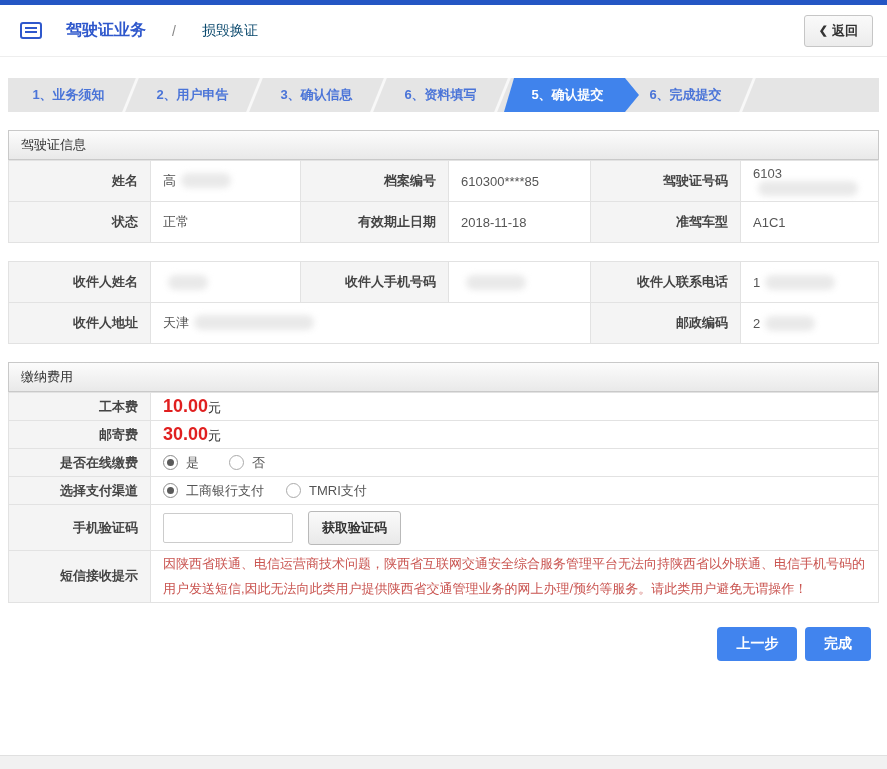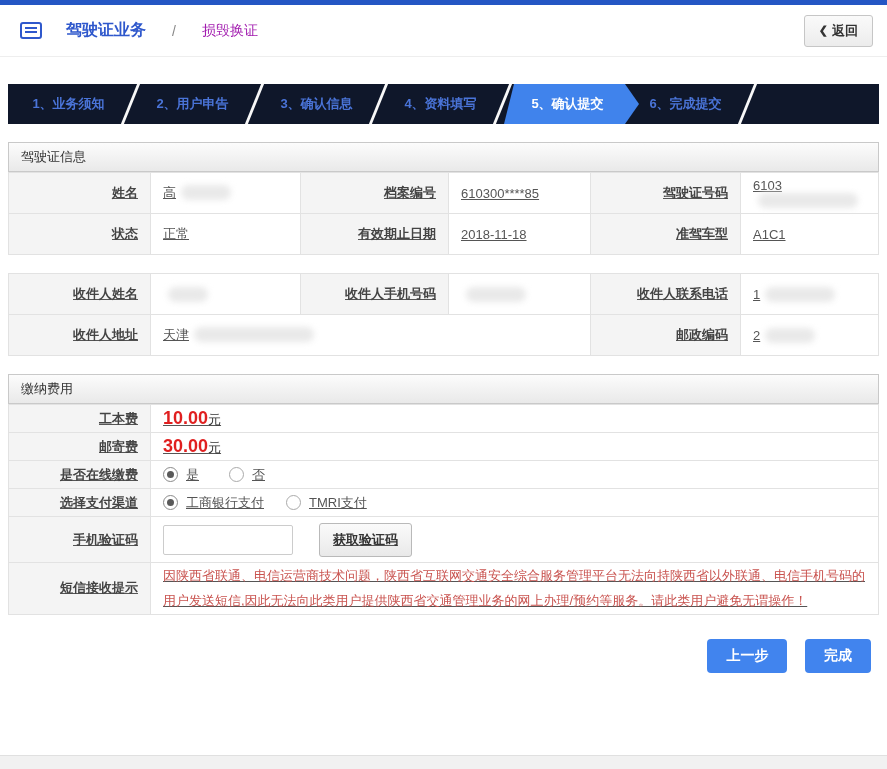--- a/index.html
+++ b/index.html
@@ -13,63 +13,63 @@
   .page { width: 887px; min-height: 756px; background: #fff; border-bottom: 1px solid #e0e0e0; padding-bottom: 18px; }
   .topbar { height: 5px; background: #2456c4; }
 
   
   .header { height: 52px; display: flex; align-items: center; justify-content: space-between; padding: 0 14px 0 20px; border-bottom: 1px solid #eee; }
   .header-left { display: flex; align-items: center; gap: 24px; }
   .menu-icon { width: 22px; height: 17px; border: 2px solid #2f58cc; border-radius: 3px; position: relative; display: inline-block; }
   .menu-icon::before { content: ""; position: absolute; left: 3px; right: 3px; top: 3px; height: 2px; background: #2f58cc; box-shadow: 0 4px 0 #2f58cc; }
   .title { color: #2f58cc; font-size: 16px; font-weight: bold; }
   .divider { color: #888; font-size: 14px; margin: 0 2px; }
-  .subtitle { color: #a21caf; font-size: 14px; }
+  .subtitle { color: #0c4a6e; font-size: 14px; }
   .back-btn { background: linear-gradient(#fafafa, #ececec); border: 1px solid #c6c6c6; border-radius: 3px; padding: 6px 14px; font-size: 13px; color: #333; font-weight: bold; cursor: pointer; display: inline-flex; align-items: center; gap: 4px; }
   .back-arrow { font-size: 11px; color: #333; }
 
   
-  .steps { margin: 27px 8px 18px 8px; height: 40px; background: #0f172a; display: flex; align-items: stretch; overflow: hidden; }
+  .steps { margin: 21px 8px 18px 8px; height: 34px; background: #e5e5e5; display: flex; align-items: stretch; overflow: hidden; }
   .step { width: 121px; display: flex; align-items: center; justify-content: center; color: #4a74d8; font-weight: bold; font-size: 13px; cursor: default; }
   .sep { width: 3px; background: #f8f8f8; transform: skewX(-22deg); }
   .step.active { width: 135px; background: #4083ec; color: #fff; margin-right: -14px; position: relative; z-index: 2;
     clip-path: polygon(10px 0, calc(100% - 14px) 0, 100% 50%, calc(100% - 14px) 100%, 0 100%);
     padding-right: 8px; text-align: center; }
   .filler { flex: 1; }
 
   
   .section { margin: 0 8px 18px 8px; }
   .section-header { height: 30px; line-height: 28px; padding: 0 12px; background: linear-gradient(#fcfcfc, #e9e9e9); border: 1px solid #c9c9c9; font-weight: normal; color: #333; font-size: 13px; }
   table.info-table { width: 100%; border-collapse: collapse; table-layout: fixed; }
   table.info-table td { border: 1px solid #e2e2e2; height: 41px; padding: 0 12px; font-size: 13px; vertical-align: middle; }
-  table.info-table { border-top: none; text-decoration: underline; }
+  table.info-table { border-top: none; }
   td.lbl { background: #f4f4f4; text-align: right; color: #444; font-weight: bold; }
   td.val { background: #fff; color: #555; text-align: left; }
 
   .blob { display: inline-block; background: #e9e9e9; border-radius: 8px; height: 15px; vertical-align: -3px; filter: blur(3px); margin-left: 5px; }
   .w40 { width: 40px; } .w50 { width: 50px; } .w60 { width: 60px; } .w70 { width: 70px; } .w100 { width: 100px; } .w120 { width: 120px; }
 
   
   .fee-amount { color: #e01f1f; font-weight: bold; font-size: 18px; }
   .fee-unit { color: #333; font-size: 13px; }
   .radio-group { display: flex; align-items: center; gap: 30px; }
   .radio-option { display: inline-flex; align-items: center; gap: 8px; cursor: pointer; }
   .radio { width: 15px; height: 15px; border-radius: 50%; border: 1px solid #aaa; background: #fff; display: inline-flex; align-items: center; justify-content: center; }
   .radio.checked { border-color: #8a8a8a; }
   .radio.checked .dot { width: 7px; height: 7px; border-radius: 50%; background: #5a5a5a; }
-  .code-row { display: flex; align-items: center; gap: 26px; }
+  .code-row { display: flex; align-items: center; gap: 15px; }
   .code-input { width: 130px; height: 30px; border: 1px solid #ccc; border-radius: 2px; padding: 0 6px; font-size: 13px; }
   .code-btn { background: linear-gradient(#fafafa, #e9e9e9); border: 1px solid #b9b9b9; border-radius: 3px; padding: 7px 13px; font-size: 13px; font-weight: bold; color: #333; cursor: pointer; }
   td.notice-cell { padding: 12px; }
   .notice-text { color: #c9534f; font-size: 13px; line-height: 1.95; }
   tr.tall td { height: 28px; }
 
   
   .footer { margin: 24px 16px 0 8px; text-align: right; }
-  .btn-blue { background: #4184ee; color: #fff; border: none; border-radius: 4px; padding: 8px 19px; font-size: 14px; font-weight: bold; margin-left: 14px; cursor: pointer; font-family: inherit; }
+  .btn-blue { background: #4184ee; color: #fff; border: none; border-radius: 4px; padding: 8px 19px; font-size: 14px; font-weight: bold; margin-left: 4px; cursor: pointer; font-family: inherit; }
 </style>
 </head>
 <body>
 
 <div class="page">
   <div class="topbar"></div>
 
   <div class="header">
     <div class="header-left">
       <span class="menu-icon"></span>
@@ -90,21 +90,21 @@
     <div class="sep"></div>
     <div class="step">
         <span>2、用户申告</span>
       </div>
     <div class="sep"></div>
     <div class="step">
         <span>3、确认信息</span>
       </div>
     <div class="sep"></div>
     <div class="step">
-        <span>4、资料填写</span>
+        <span>6、资料填写</span>
       </div>
     <div class="sep"></div>
     <div class="step active">
         <span>5、确认提交</span>
       </div>
     <div class="step">
         <span>6、完成提交</span>
       </div>
     <div class="sep"></div>
     <div class="filler"></div>

